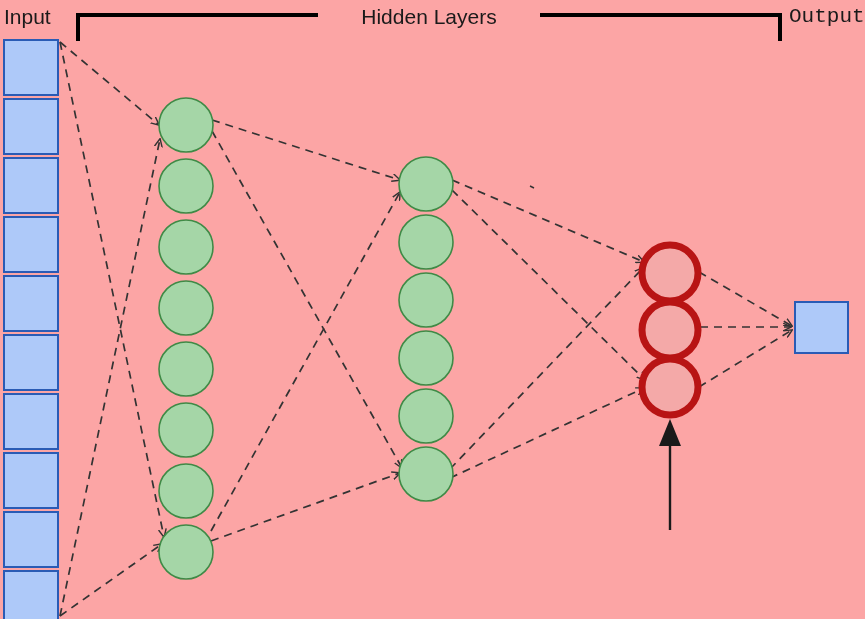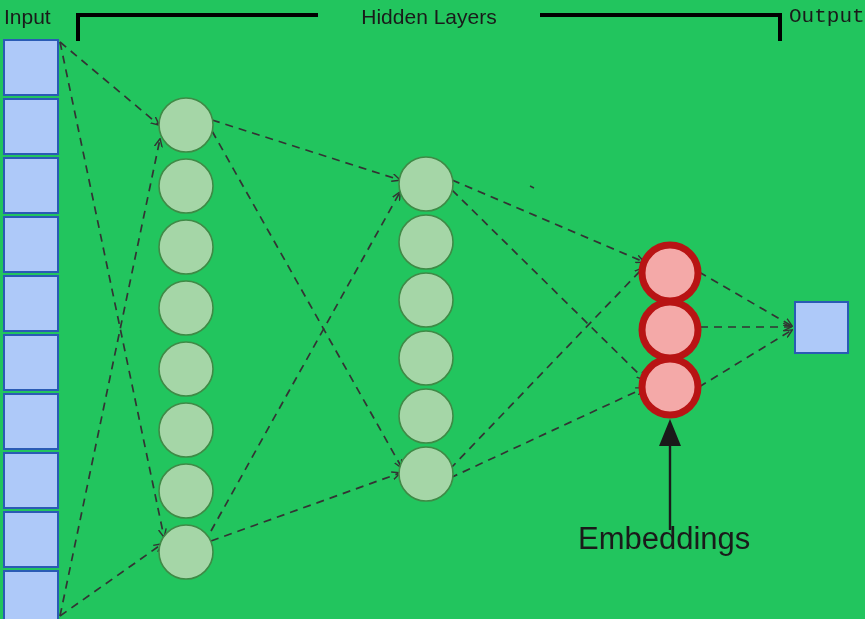--- a/index.html
+++ b/index.html
@@ -7,21 +7,21 @@
     padding: 0;
     background: #ffffff;
   }
   body {
     font-family: "Liberation Sans", sans-serif;
   }
   #canvas {
     position: relative;
     width: 865px;
     height: 619px;
-    background: #22c55e;
+    background: #fca5a5;
     overflow: hidden;
   }
   #diagram-svg {
     position: absolute;
     left: 0;
     top: 0;
     width: 865px;
     height: 619px;
   }
   .layer-label {
@@ -149,15 +149,14 @@
     </g>
 
     <g id="stray-group">
         <path d="M530,186 l4,2" stroke="#333333" stroke-width="1.4" fill="none"></path>
       </g>
   </svg>
 
   <div class="layer-label" id="label-input">Input</div>
   <div class="layer-label" id="label-hidden">Hidden Layers</div>
   <div class="layer-label" id="label-output">Output</div>
-  <div id="label-embeddings">Embeddings</div>
 
 </div>
 
 </body></html>

